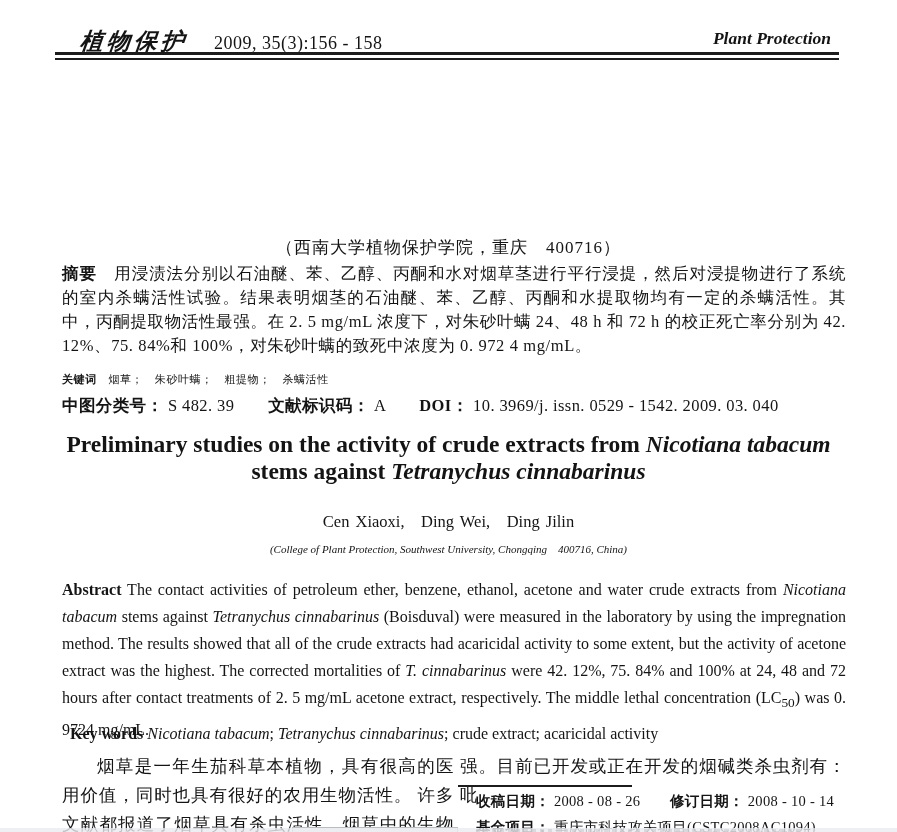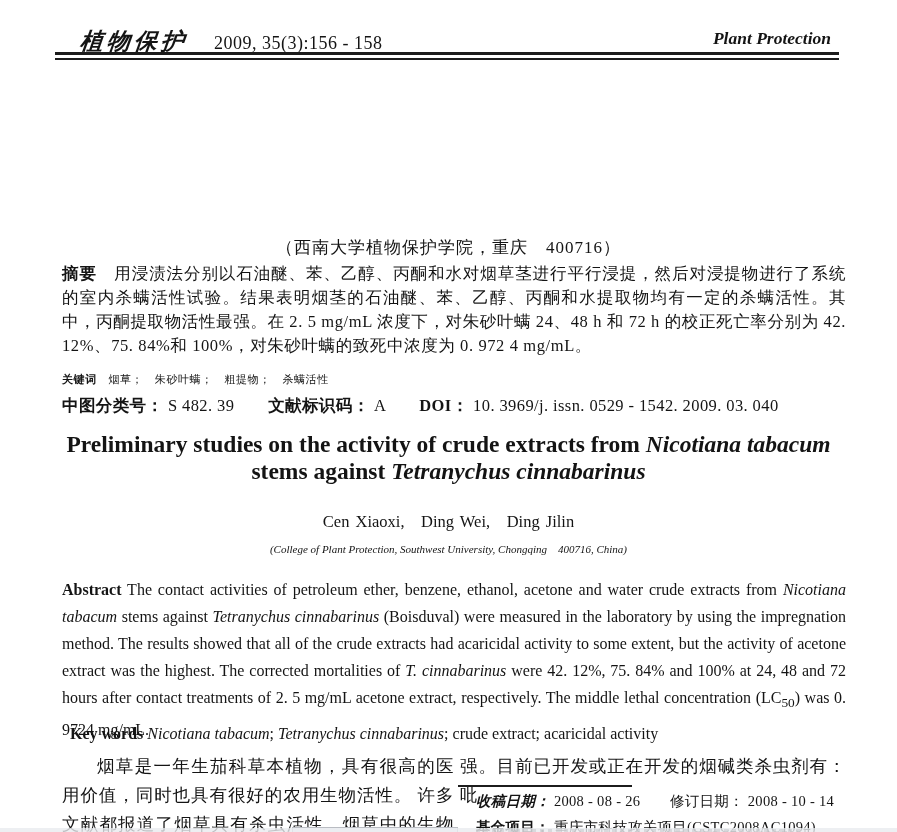--- a/index.html
+++ b/index.html
@@ -96,20 +96,20 @@
   <div class="kw-en"><span style="font-weight: bold; margin-left: 8px;">Key words</span><span>  </span><span style="font-style: italic;">Nicotiana tabacum</span><span>;  </span><span style="font-style: italic;">Tetranychus cinnabarinus</span><span>;  crude extract;  acaricidal activity</span></div>
 
   <div class="body-col col-left">
     <div class="indent">烟草是一年生茄科草本植物，具有很高的医用价值，同时也具有很好的农用生物活性。 许多文献都报道了烟草具有杀虫活性，烟草中的生物碱是烟</div>
   </div>
   <div class="body-col col-right">
     <div>强。目前已开发或正在开发的烟碱类杀虫剂有：吡</div>
   </div>
 
   <div class="fn-rule"></div>
-  <div class="fn fn-1"><span style="font-weight: bold; font-style: italic;">收稿日期：</span><span>  2008 - 08 - 26　　</span><span style="font-weight: normal;">修订日期：</span><span>  2008 - 10 - 14</span></div>
+  <div class="fn fn-1"><span style="font-weight: bold;">收稿日期：</span><span>  2008 - 08 - 26　　</span><span style="font-weight: bold;">修订日期：</span><span>  2008 - 10 - 14</span></div>
   <div class="fn fn-2"><span style="font-weight: bold;">基金项目：</span><span>  重庆市科技攻关项目(CSTC2008AC1094)</span></div>
   <div class="fn-cut"></div>
 
   <div class="artifact-box"></div>
   <div class="bottom-strip"></div>
 
 </div>
 
 </body></html>

